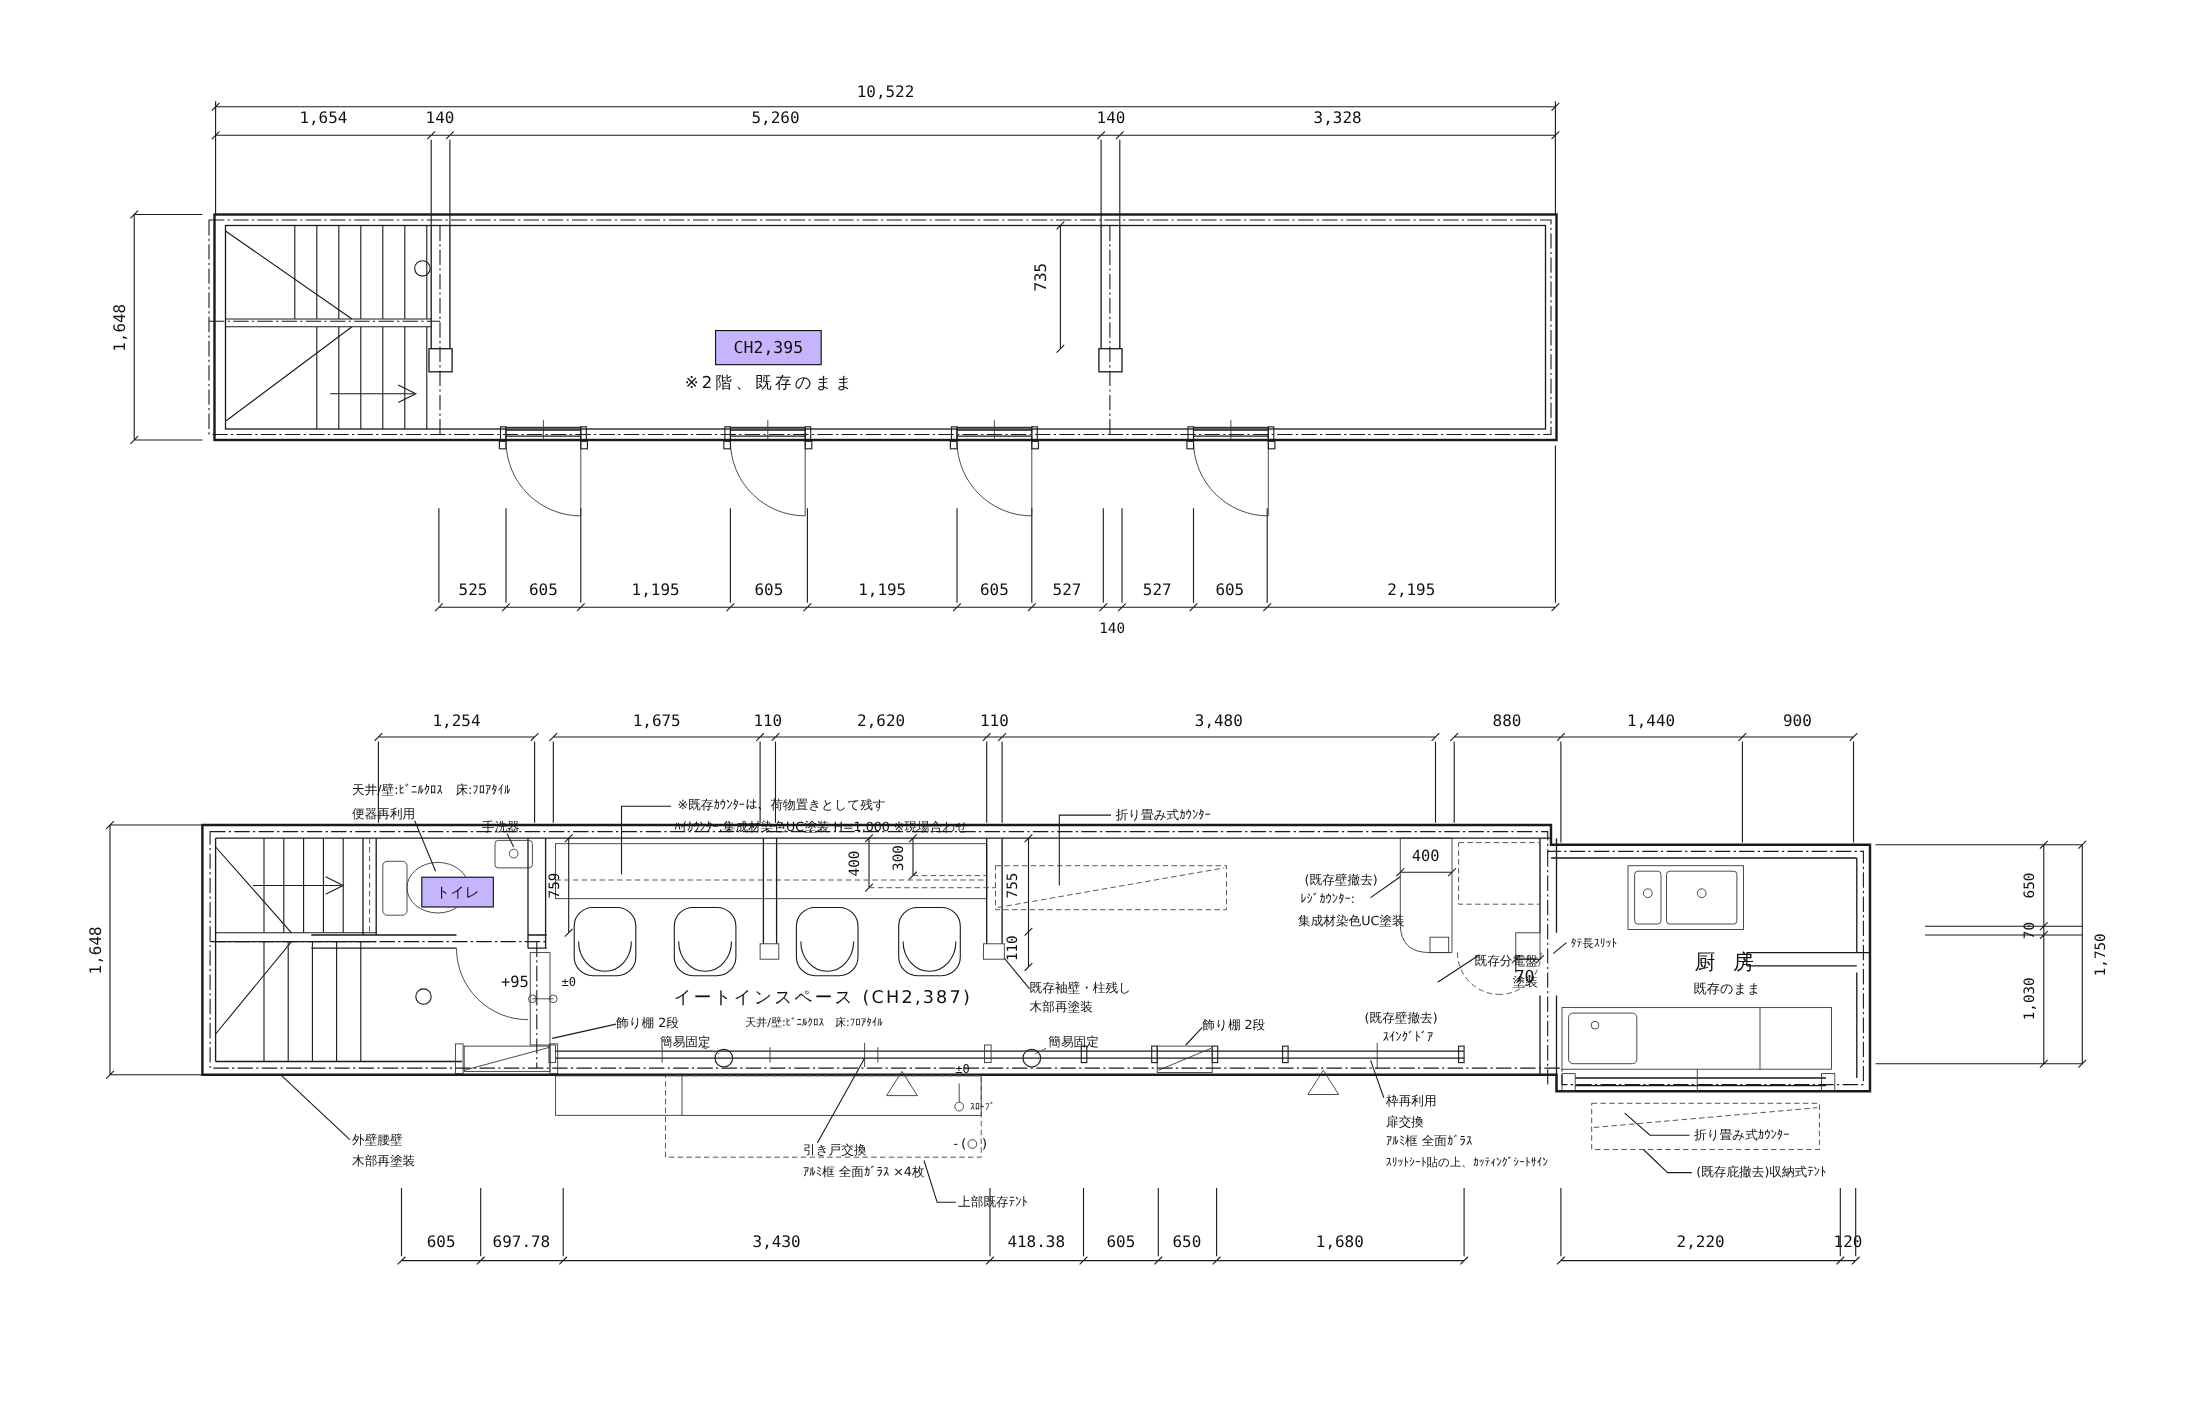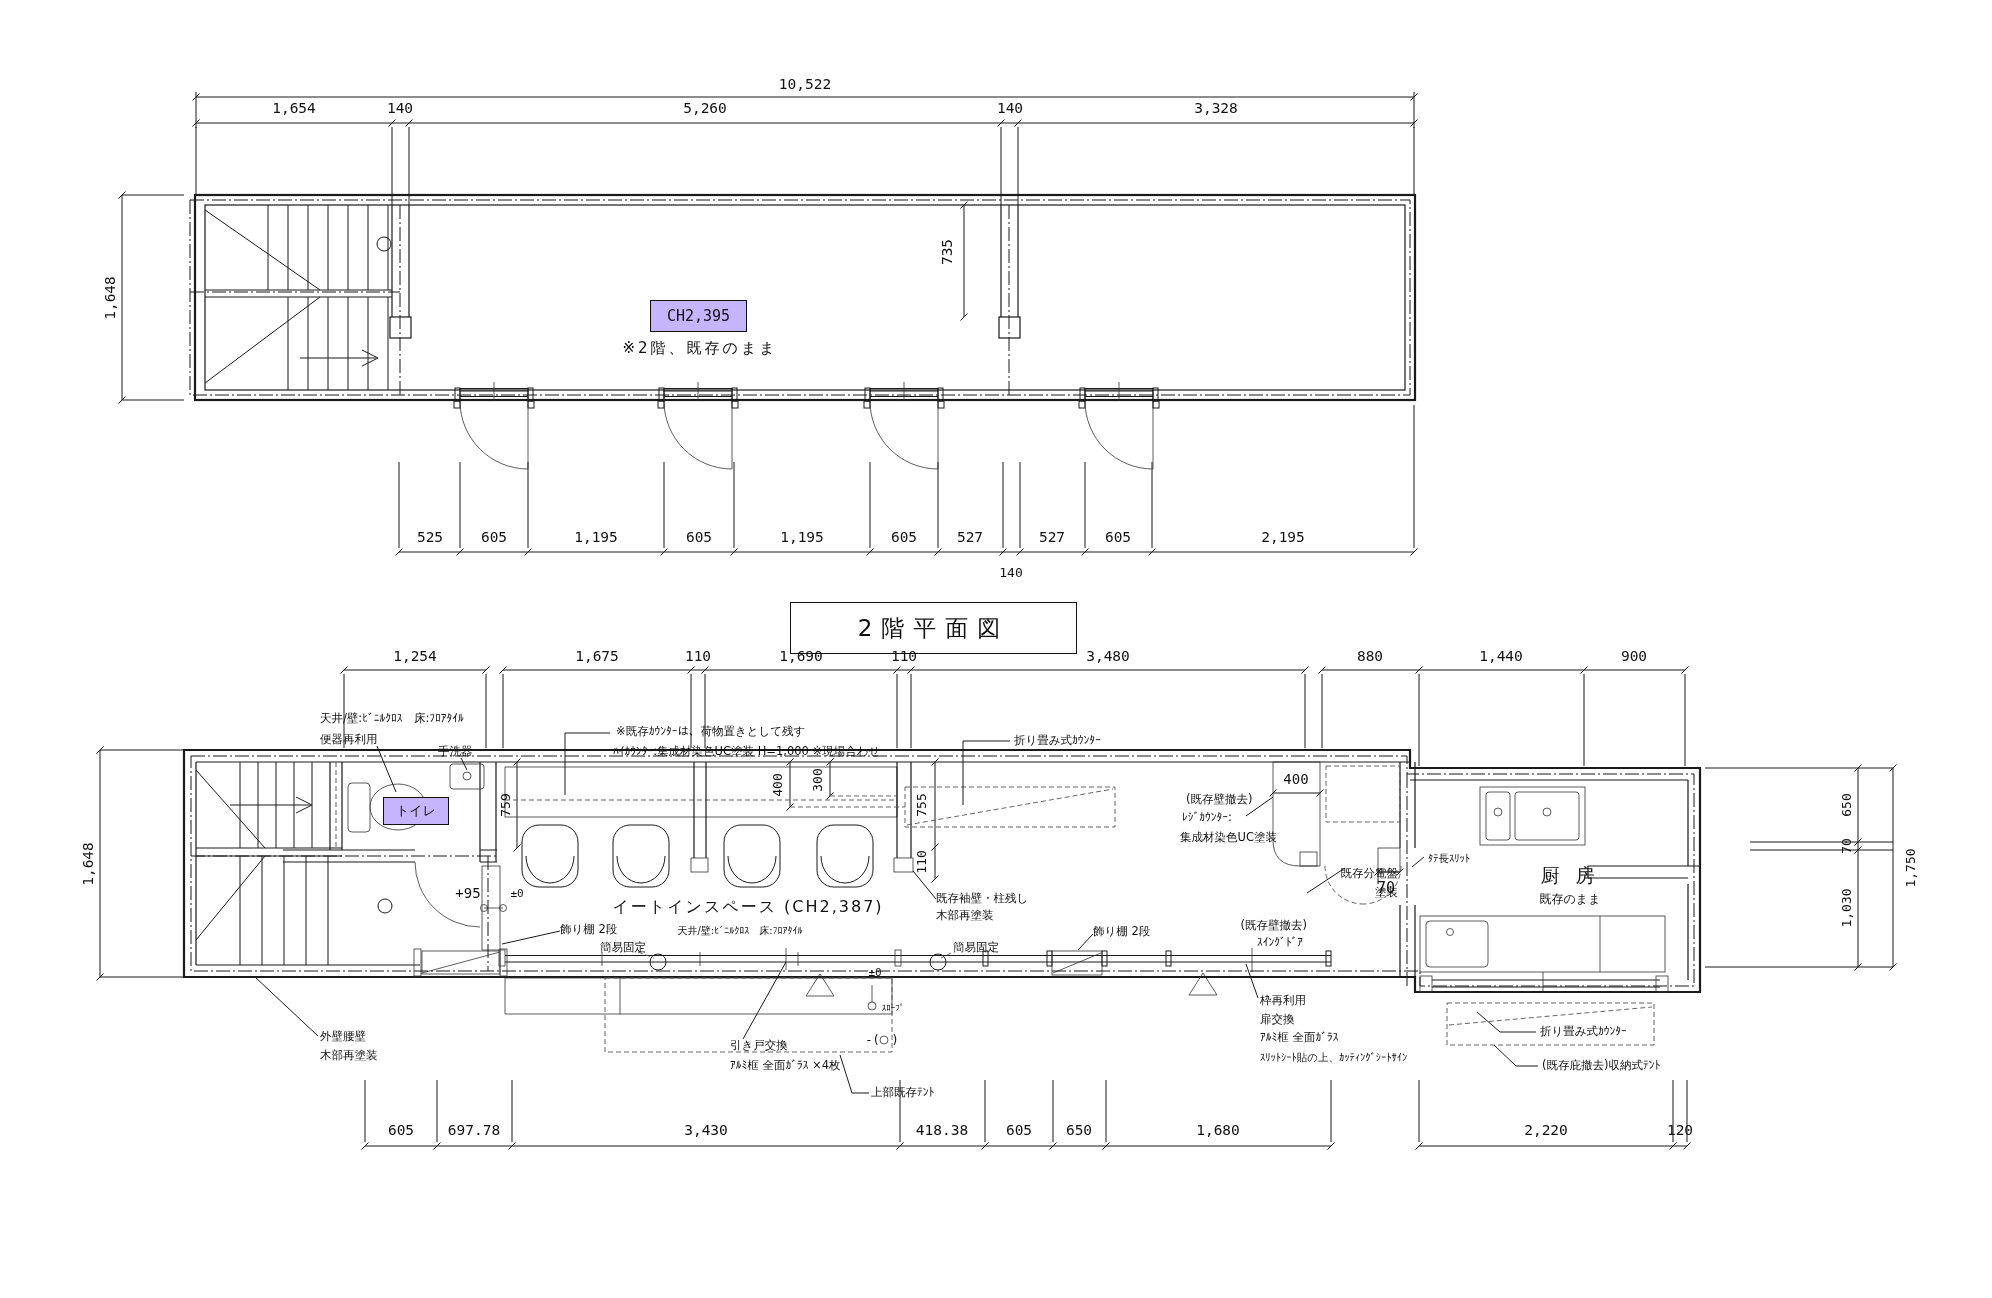--- a/index.html
+++ b/index.html
@@ -283,26 +283,25 @@
 <div class="lbl" style="left:494px;top:537px">605</div>
 <div class="lbl" style="left:596px;top:537px">1,195</div>
 <div class="lbl" style="left:699px;top:537px">605</div>
 <div class="lbl" style="left:802px;top:537px">1,195</div>
 <div class="lbl" style="left:904px;top:537px">605</div>
 <div class="lbl" style="left:970px;top:537px">527</div>
 <div class="lbl" style="left:1052px;top:537px">527</div>
 <div class="lbl" style="left:1118px;top:537px">605</div>
 <div class="lbl" style="left:1283px;top:537px">2,195</div>
 <div class="lbl" style="left:1011px;top:572px;font-size:13px">140</div>
-<div class="titlebox" style="left:790px;top:602px;width:285px;height:50px">2階平面図</div>
 
 <div class="lbl" style="left:415px;top:656px">1,254</div>
 <div class="lbl" style="left:597px;top:656px">1,675</div>
 <div class="lbl" style="left:698px;top:656px">110</div>
-<div class="lbl" style="left:801px;top:656px">1,690</div>
+<div class="lbl" style="left:801px;top:656px">2,620</div>
 <div class="lbl" style="left:904px;top:656px">110</div>
 <div class="lbl" style="left:1108px;top:656px">3,480</div>
 <div class="lbl" style="left:1370px;top:656px">880</div>
 <div class="lbl" style="left:1501px;top:656px">1,440</div>
 <div class="lbl" style="left:1634px;top:656px">900</div>
 
 <div class="lbl jp left" style="left:320px;top:719px">天井/壁:ﾋﾞﾆﾙｸﾛｽ　床:ﾌﾛｱﾀｲﾙ</div>
 <div class="lbl jp left" style="left:320px;top:740px">便器再利用</div>
 <div class="lbl jp left" style="left:438px;top:752px">手洗器</div>
 <div class="lbl jp left" style="left:616px;top:732px">※既存ｶｳﾝﾀｰは、荷物置きとして残す</div>

